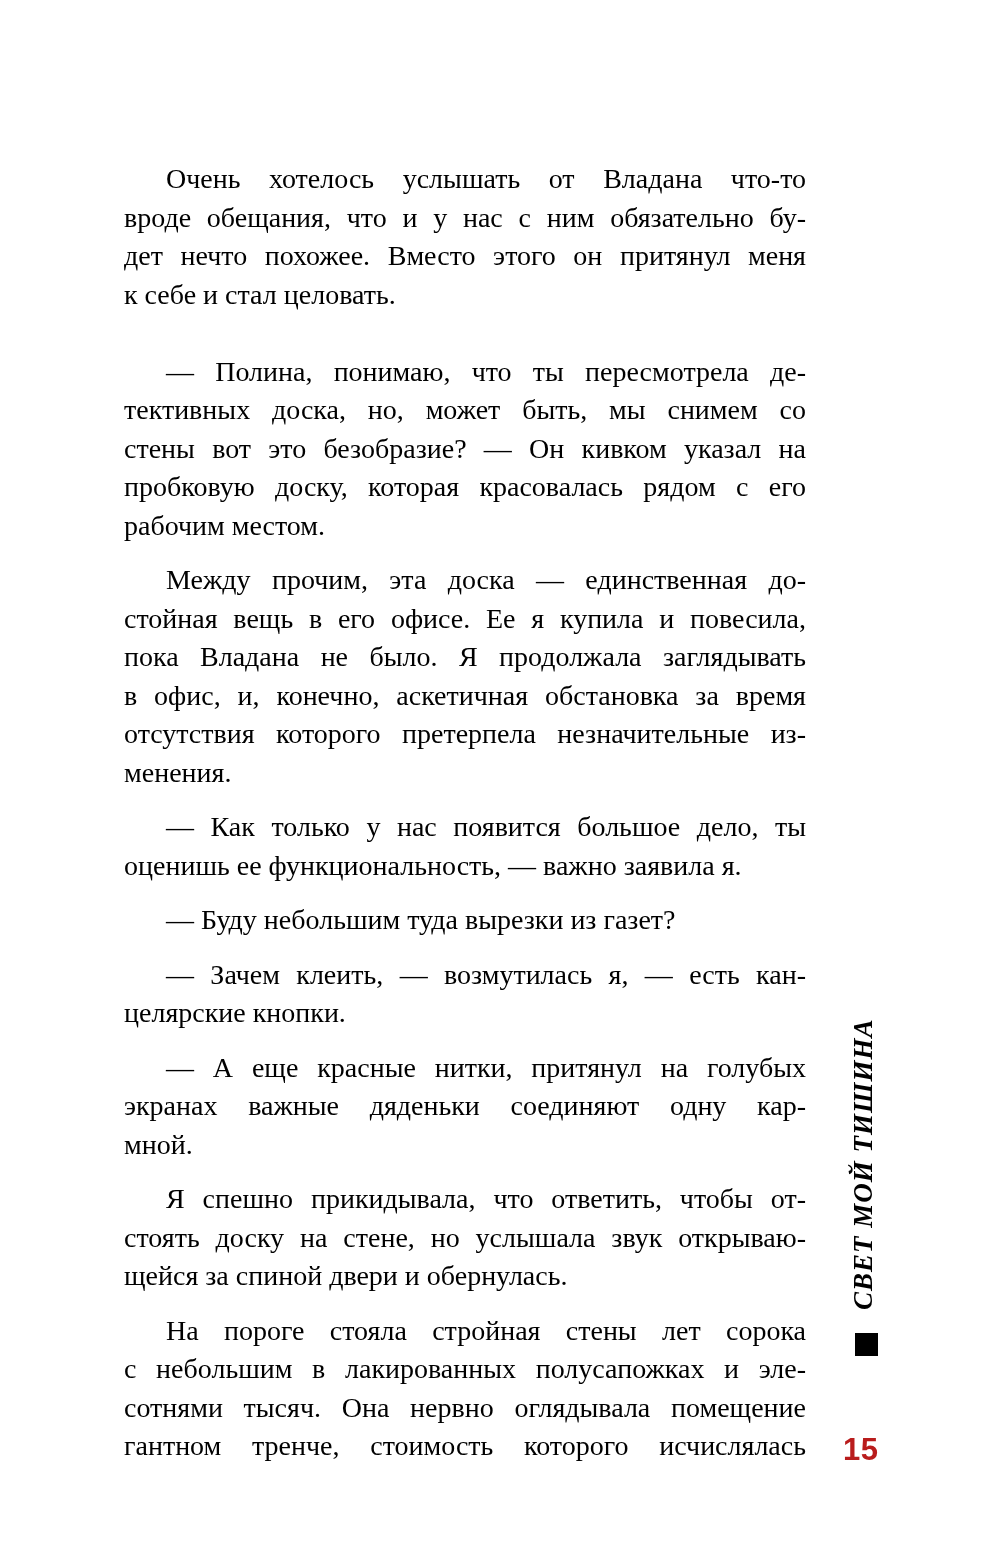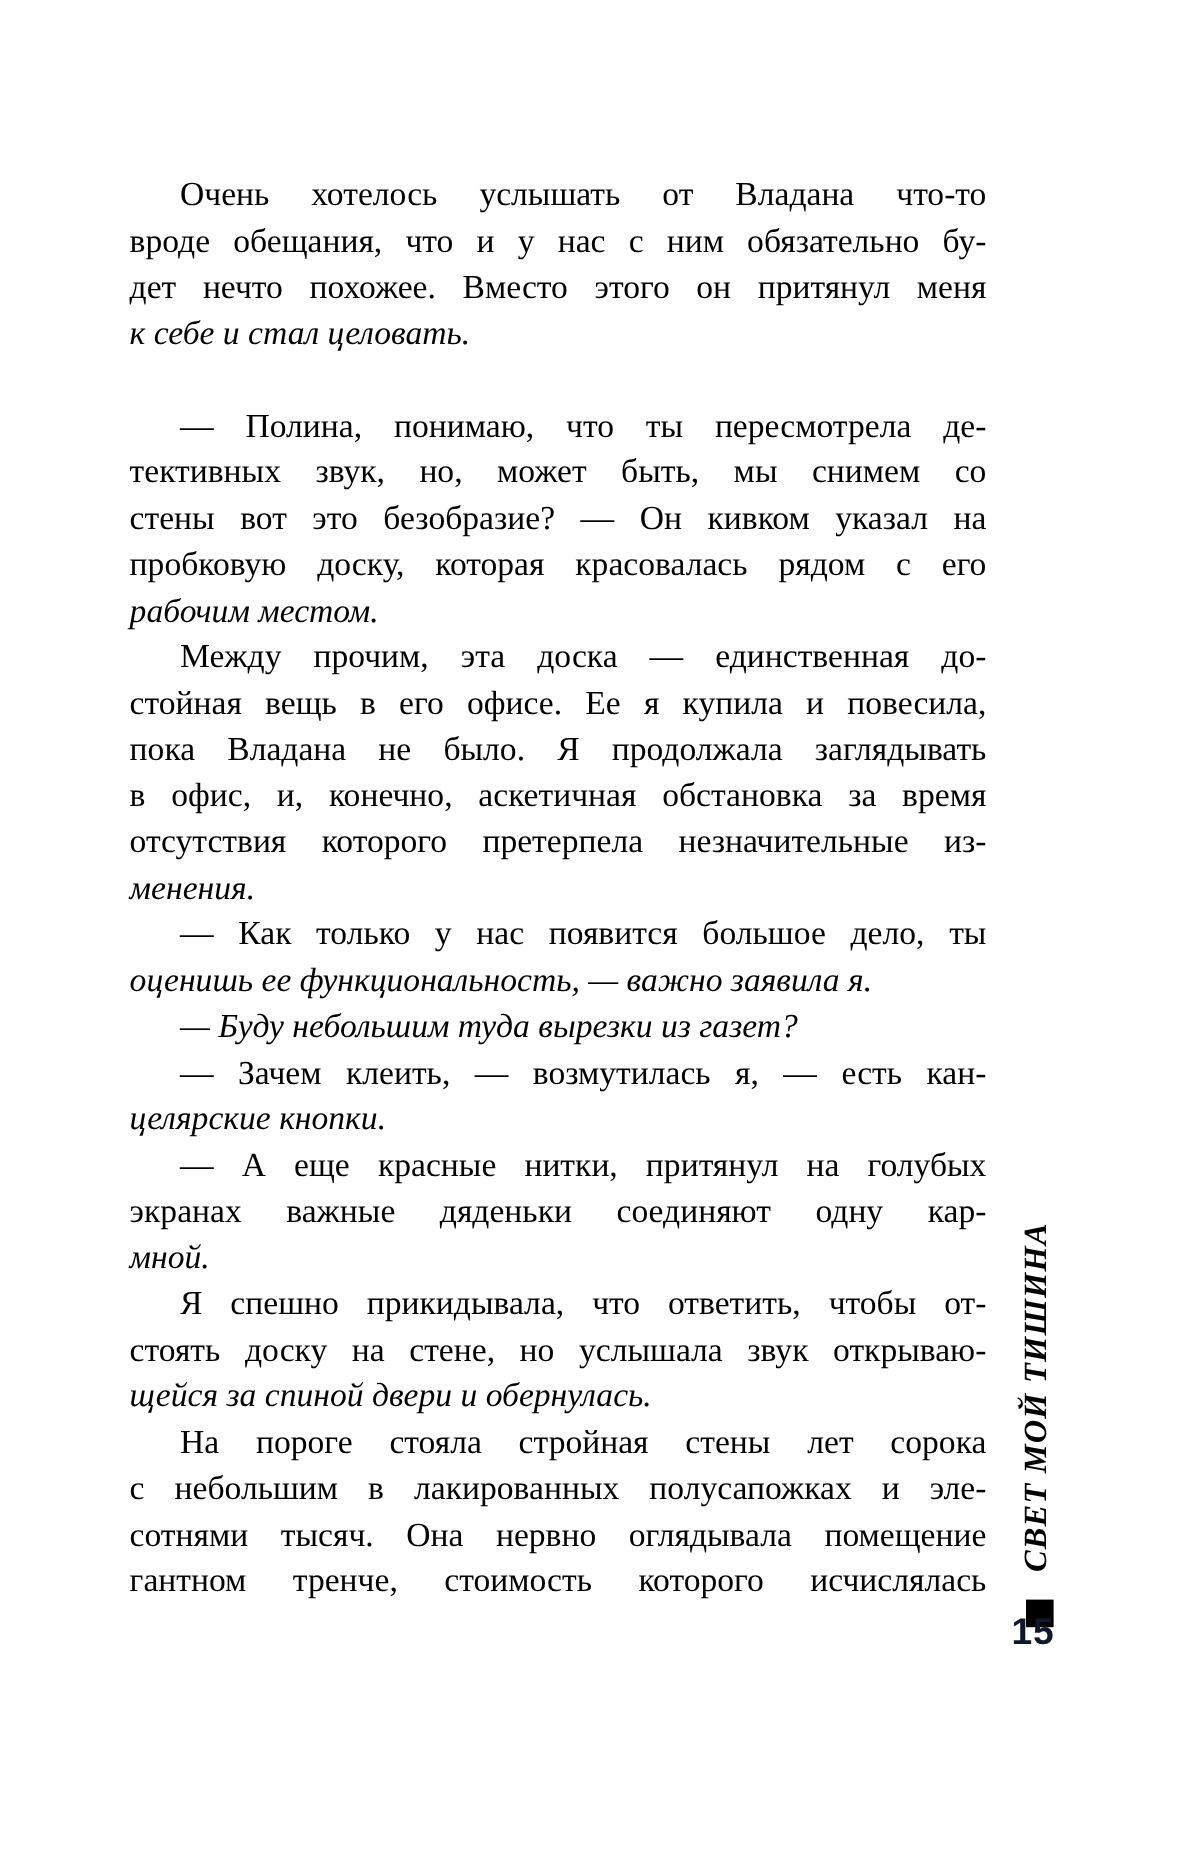--- a/index.html
+++ b/index.html
@@ -13,30 +13,30 @@
   .text-block {
     position: absolute;
     left: 108px;
     top: 144px;
     width: 714px;
     font-family: "Liberation Serif", "DejaVu Serif", serif;
     font-size: 28px;
     line-height: 38.5px;
     color: #000000;
   }
-  .para { margin: 0; }
+  .para { margin: 16px; }
   .para.scene-break { margin-bottom: 38.5px; }
   .line {
     text-align: justify;
     text-align-last: justify;
     text-justify: inter-word;
     white-space: normal;
   }
   .line.first { padding-left: 42px; }
-  .line.last { text-align-last: left; font-style: italic; }
+  .line.last { text-align-last: left; }
   .running-title {
     position: absolute;
     left: 728px;
     top: 1156px;
     width: 270px;
     height: 38px;
     transform: rotate(-90deg);
     transform-origin: 50% 50%;
     font-family: "Liberation Serif", "DejaVu Serif", serif;
     font-style: italic;
@@ -52,44 +52,44 @@
     position: absolute;
     left: 855px;
     top: 1333px;
     width: 23px;
     height: 23px;
     background: #000000;
   }
   .page-number {
     position: absolute;
     left: 843px;
-    top: 1344px;
+    top: 1434px;
     font-family: "Liberation Sans", "DejaVu Sans", sans-serif;
     font-weight: bold;
     font-size: 31px;
     line-height: 1;
     letter-spacing: 0.5px;
-    color: #0f172a;
+    color: #b91c1c;
   }
 </style>
 </head>
 <body>
 
 <div class="page">
 
   <main class="text-block">
       <div class="para scene-break">
         <div class="line first">Очень хотелось услышать от Владана что-то</div>
         <div class="line">вроде обещания, что и у нас с ним обязательно бу-</div>
         <div class="line">дет нечто похожее. Вместо этого он притянул меня</div>
         <div class="line last">к себе и стал целовать.</div>
       </div>
       <div class="para">
         <div class="line first">— Полина, понимаю, что ты пересмотрела де-</div>
-        <div class="line">тективных звук, но, может быть, мы снимем со</div>
+        <div class="line">тективных доска, но, может быть, мы снимем со</div>
         <div class="line">стены вот это безобразие? — Он кивком указал на</div>
         <div class="line">пробковую доску, которая красовалась рядом с его</div>
         <div class="line last">рабочим местом.</div>
       </div>
       <div class="para">
         <div class="line first">Между прочим, эта доска — единственная до-</div>
         <div class="line">стойная вещь в его офисе. Ее я купила и повесила,</div>
         <div class="line">пока Владана не было. Я продолжала заглядывать</div>
         <div class="line">в офис, и, конечно, аскетичная обстановка за время</div>
         <div class="line">отсутствия которого претерпела незначительные из-</div>

